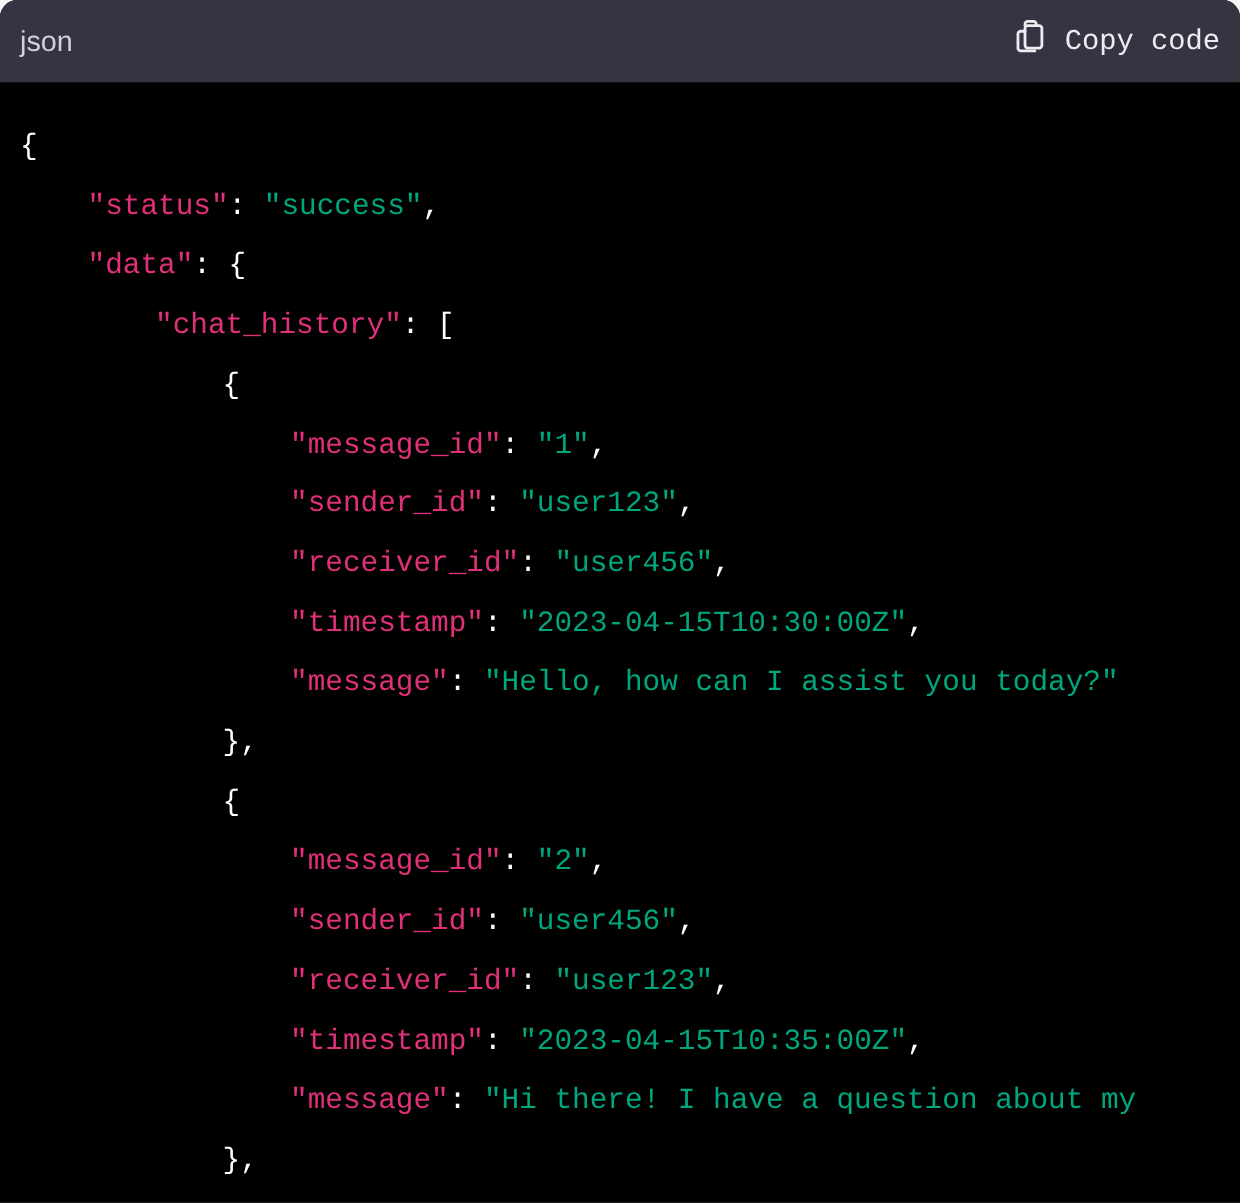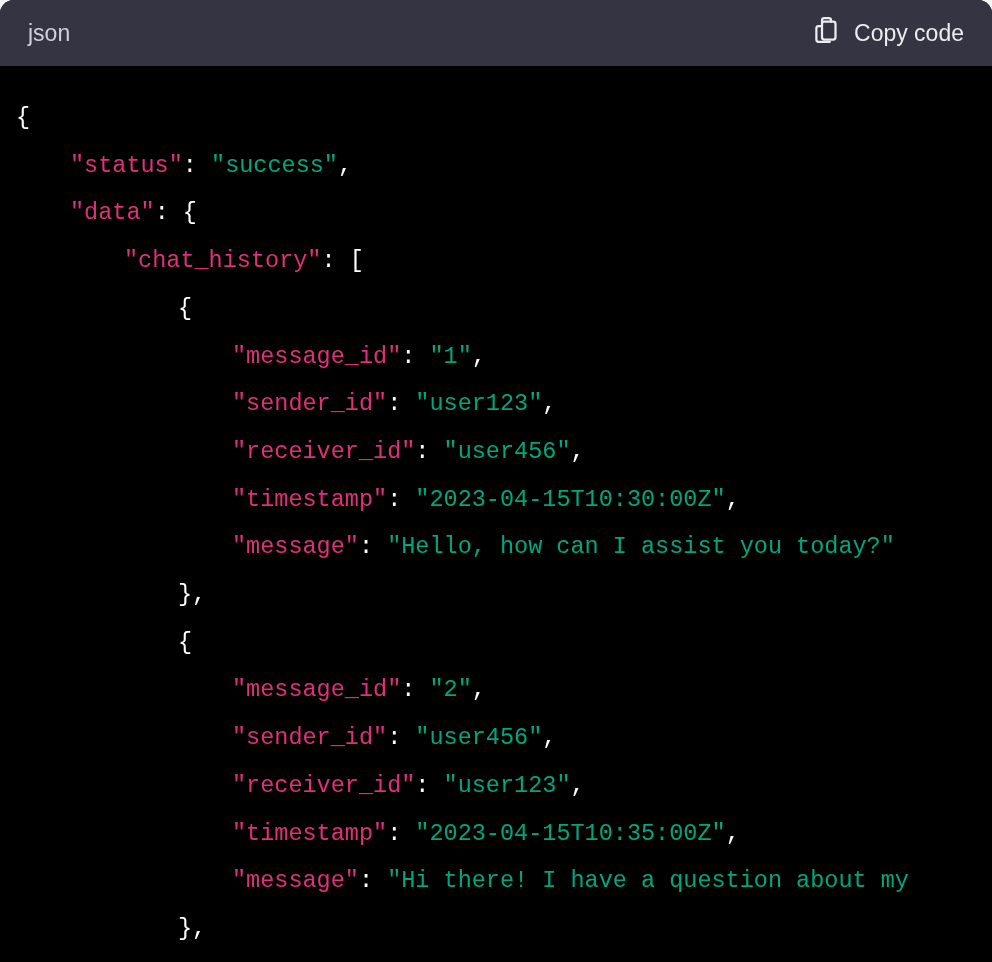--- a/index.html
+++ b/index.html
@@ -21,41 +21,41 @@
       width: 992px;
       border-radius: 14px;
       overflow: hidden;
       background: #000000;
     }
 
     .header {
       display: flex;
       justify-content: space-between;
       align-items: center;
-      padding: 14px 28px;
+      padding: 14px 16px;
       background: #343442;
       height: 66px;
     }
 
     .lang-label {
       color: #d1d1dc;
       font-size: 23px;
       font-weight: 400;
     }
 
     .copy-button {
       display: flex;
       align-items: center;
       gap: 14px;
       background: transparent;
       border: none;
       cursor: pointer;
       color: #ececf1;
       font-size: 23px;
-      font-family: Liberation Sans, sans-serif;
+      font-family: Liberation Mono, monospace;
     }
 
     .copy-button svg {
       width: 27px;
       height: 27px;
       stroke: #ececf1;
       fill: none;
       stroke-width: 2;
       stroke-linecap: round;
       stroke-linejoin: round;

